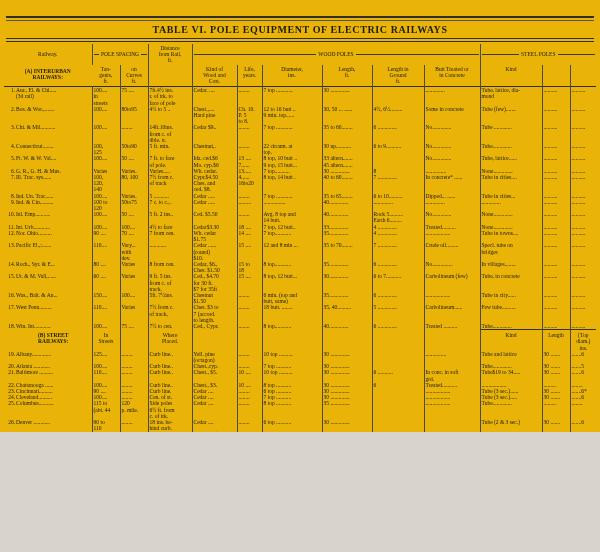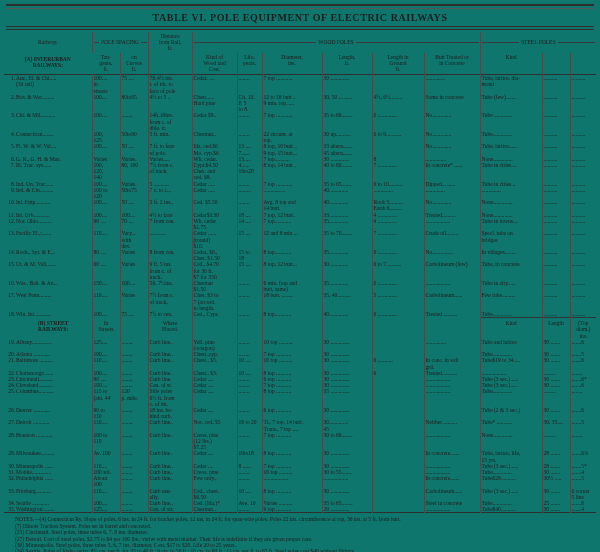--- a/index.html
+++ b/index.html
@@ -1,20 +1,20 @@
 <!DOCTYPE html>
 <html><head>
 <meta charset="utf-8">
 <style>
   html,body{margin:0;padding:0;background:#d8d4cc;}
   .page{
-    width:600px;height:552px;box-sizing:border-box;
-    background:#0f766e;color:#1c1c1c;
+    width:600px;height:432px;box-sizing:border-box;
+    background:#eab308;color:#1c1c1c;
     font-family:"Liberation Serif","DejaVu Serif",serif;
-    padding:4px 4px 0 4px;overflow:hidden;position:relative;
+    padding:16px 4px 0 4px;overflow:hidden;position:relative;
   }
   .top-rule{border-top:2px solid #2e2e2e;border-bottom:1px solid #555;height:2px;margin:0 2px;}
   h1.title{
     font-size:10px;line-height:12px;font-weight:bold;text-align:center;
     margin:3px 0 2px 0;letter-spacing:0.6px;
   }
   .title-rule{border-top:1px solid #2e2e2e;border-bottom:1px solid #2e2e2e;height:2px;margin:0 2px 2px 2px;}
   table.main{
     border-collapse:collapse;table-layout:fixed;width:592px;
     border-bottom:1px solid #2e2e2e;

